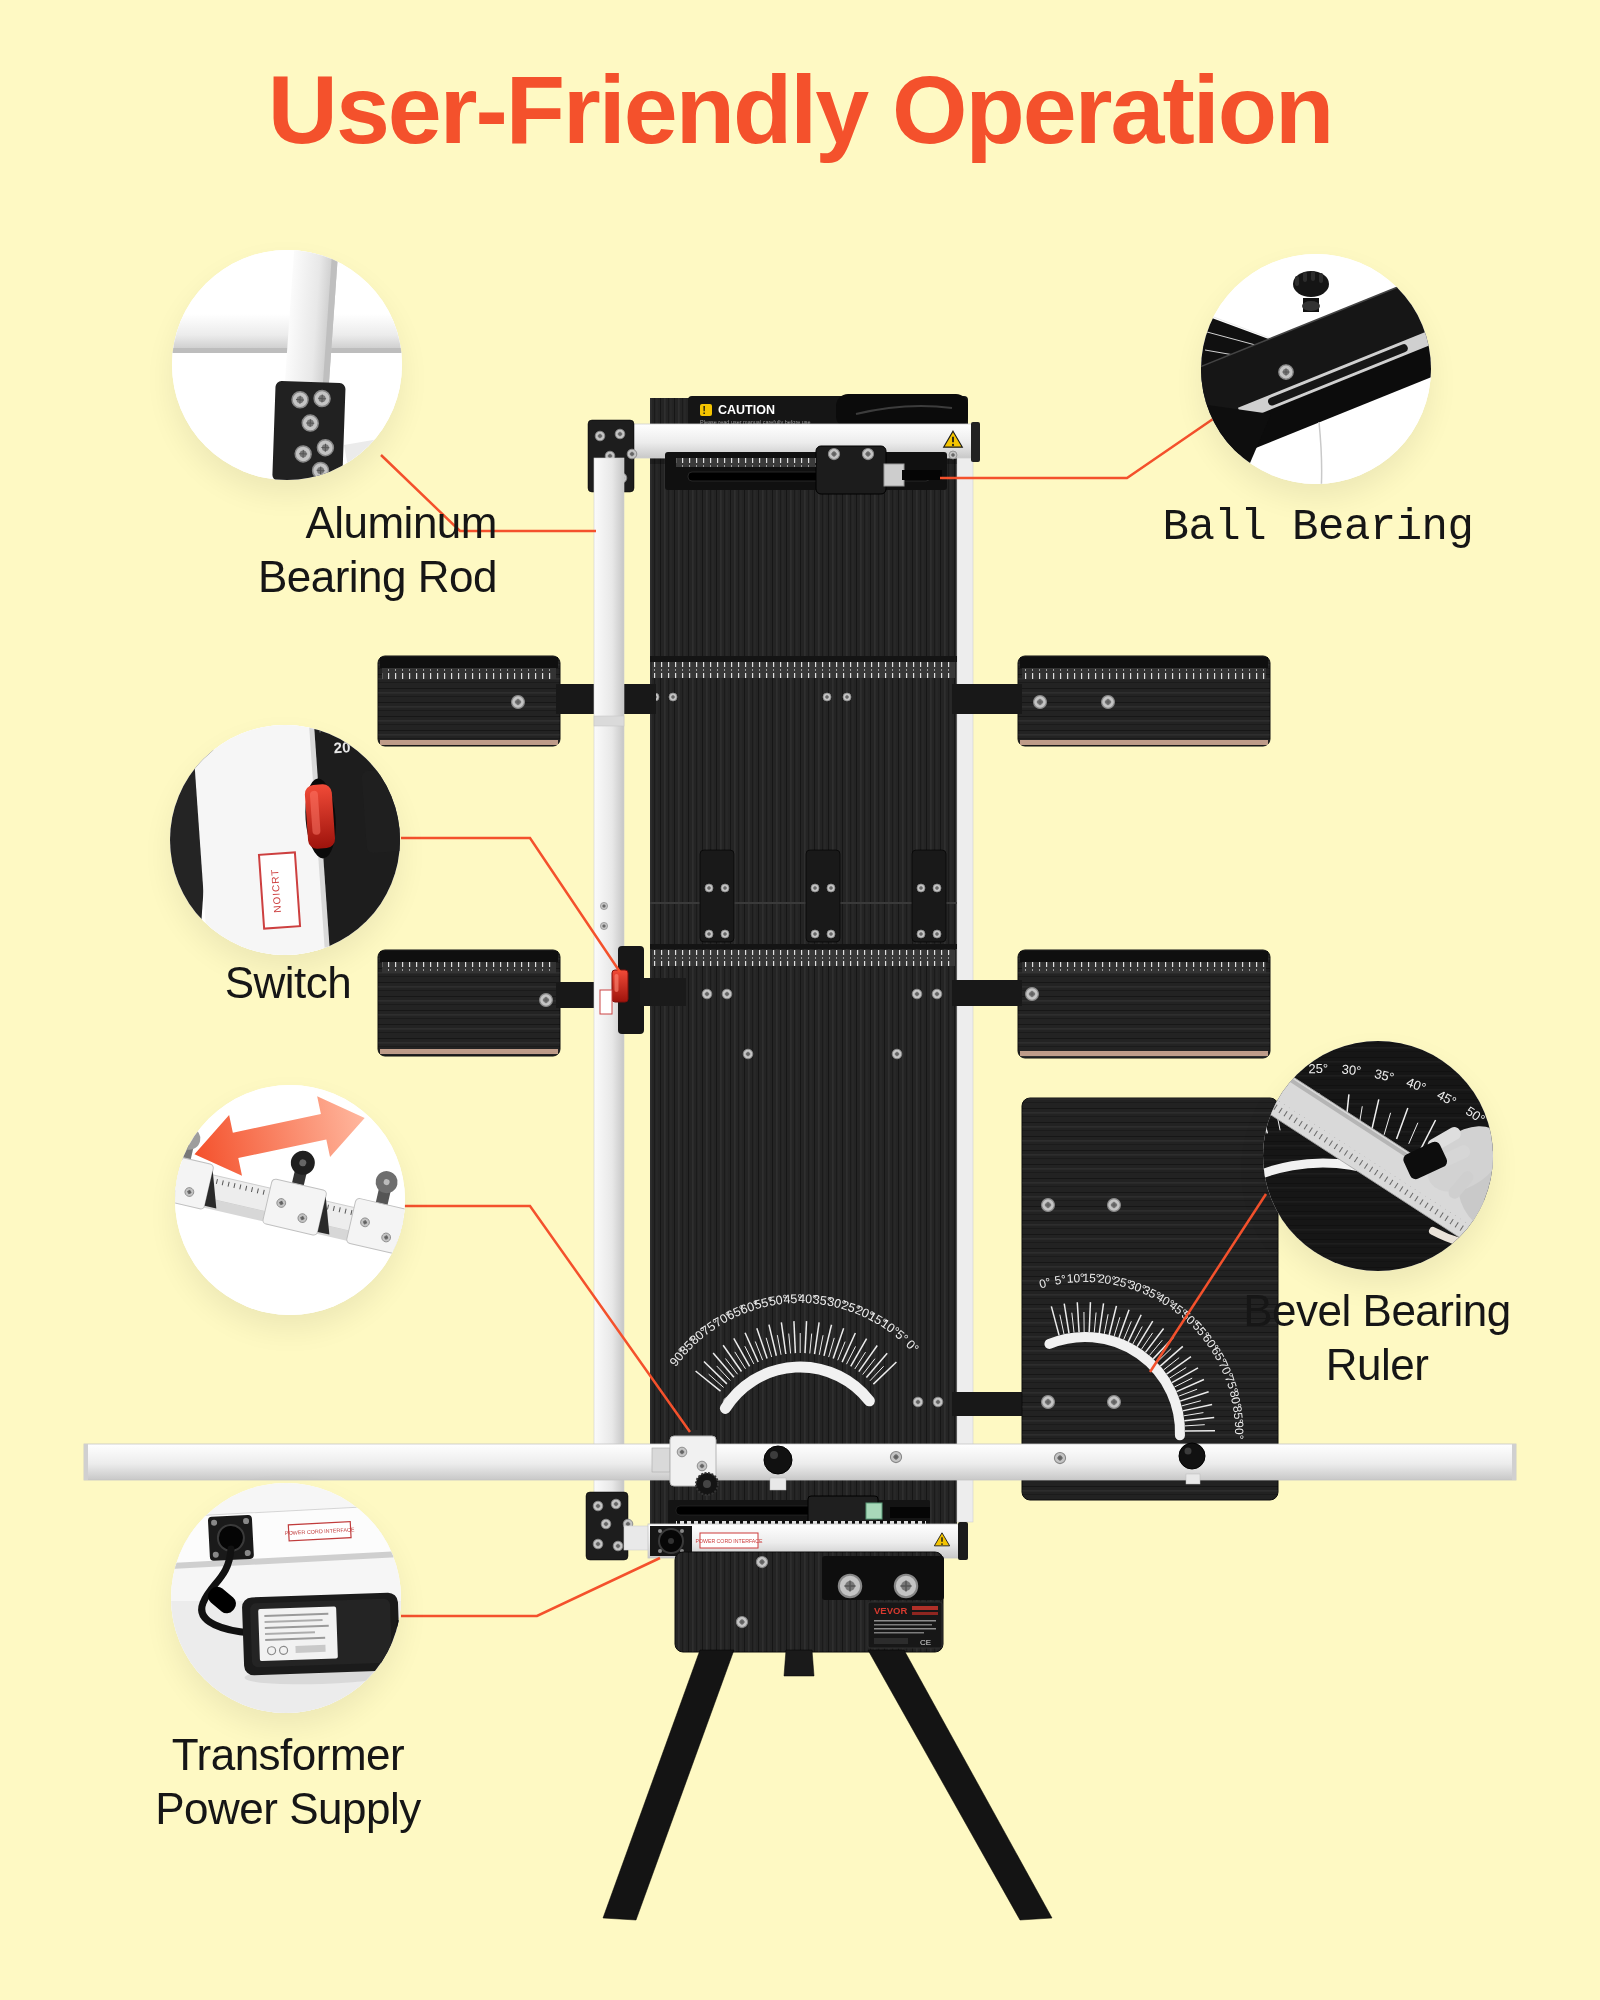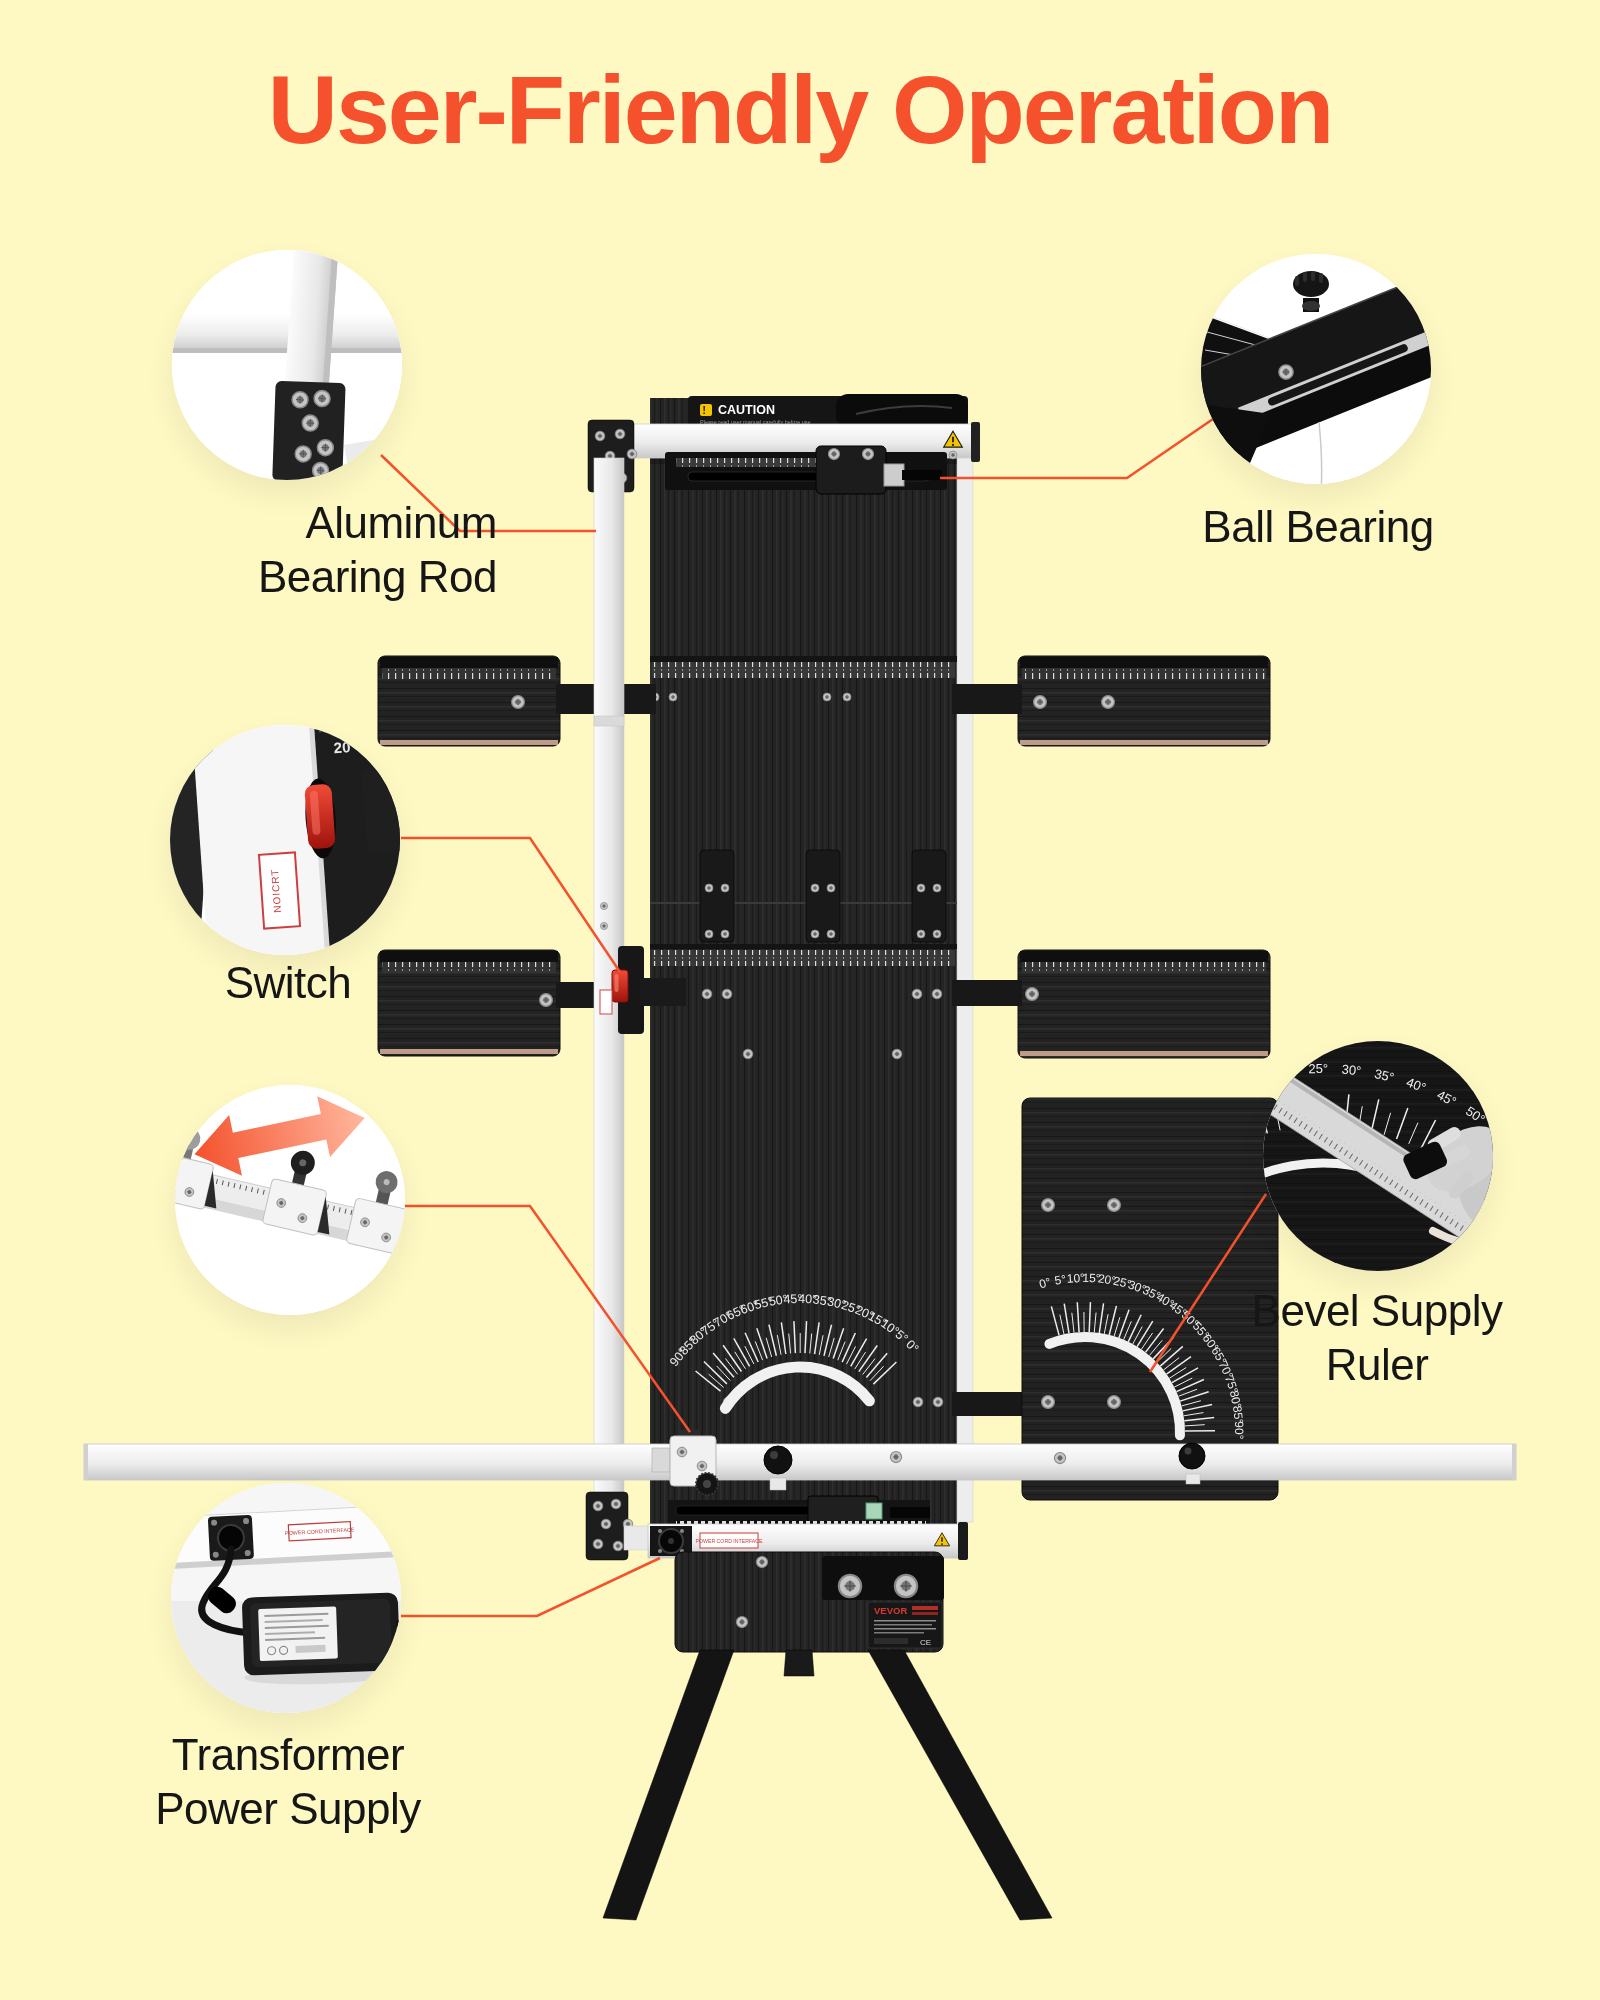--- a/index.html
+++ b/index.html
@@ -684,28 +684,28 @@
         <rect x="124" y="162" width="30" height="7" fill="#c9c9c9"></rect>
         <rect x="226" y="140" width="18" height="9" fill="#111"></rect>
       </g>
     </svg>
   </div>
 
   <div class="clabel" style="left:77px;top:496px;text-align:right;">
     <span>Aluminum</span>
     <span>Bearing Rod</span>
   </div>
-  <div class="clabel" style="left:1108px;top:500px;">
+  <div class="clabel" style="left:1108px;top:500px;font-family:Liberation Mono, monospace;">
     <span>Ball Bearing</span>
   </div>
   <div class="clabel" style="left:78px;top:956px;">
     <span>Switch</span>
   </div>
   <div class="clabel" style="left:1167px;top:1284px;">
-    <span>Bevel Supply</span>
+    <span>Bevel Bearing</span>
     <span>Ruler</span>
   </div>
   <div class="clabel" style="left:78px;top:1728px;">
     <span>Transformer</span>
     <span>Power Supply</span>
   </div>
 
 </div>
 
 </body></html>

